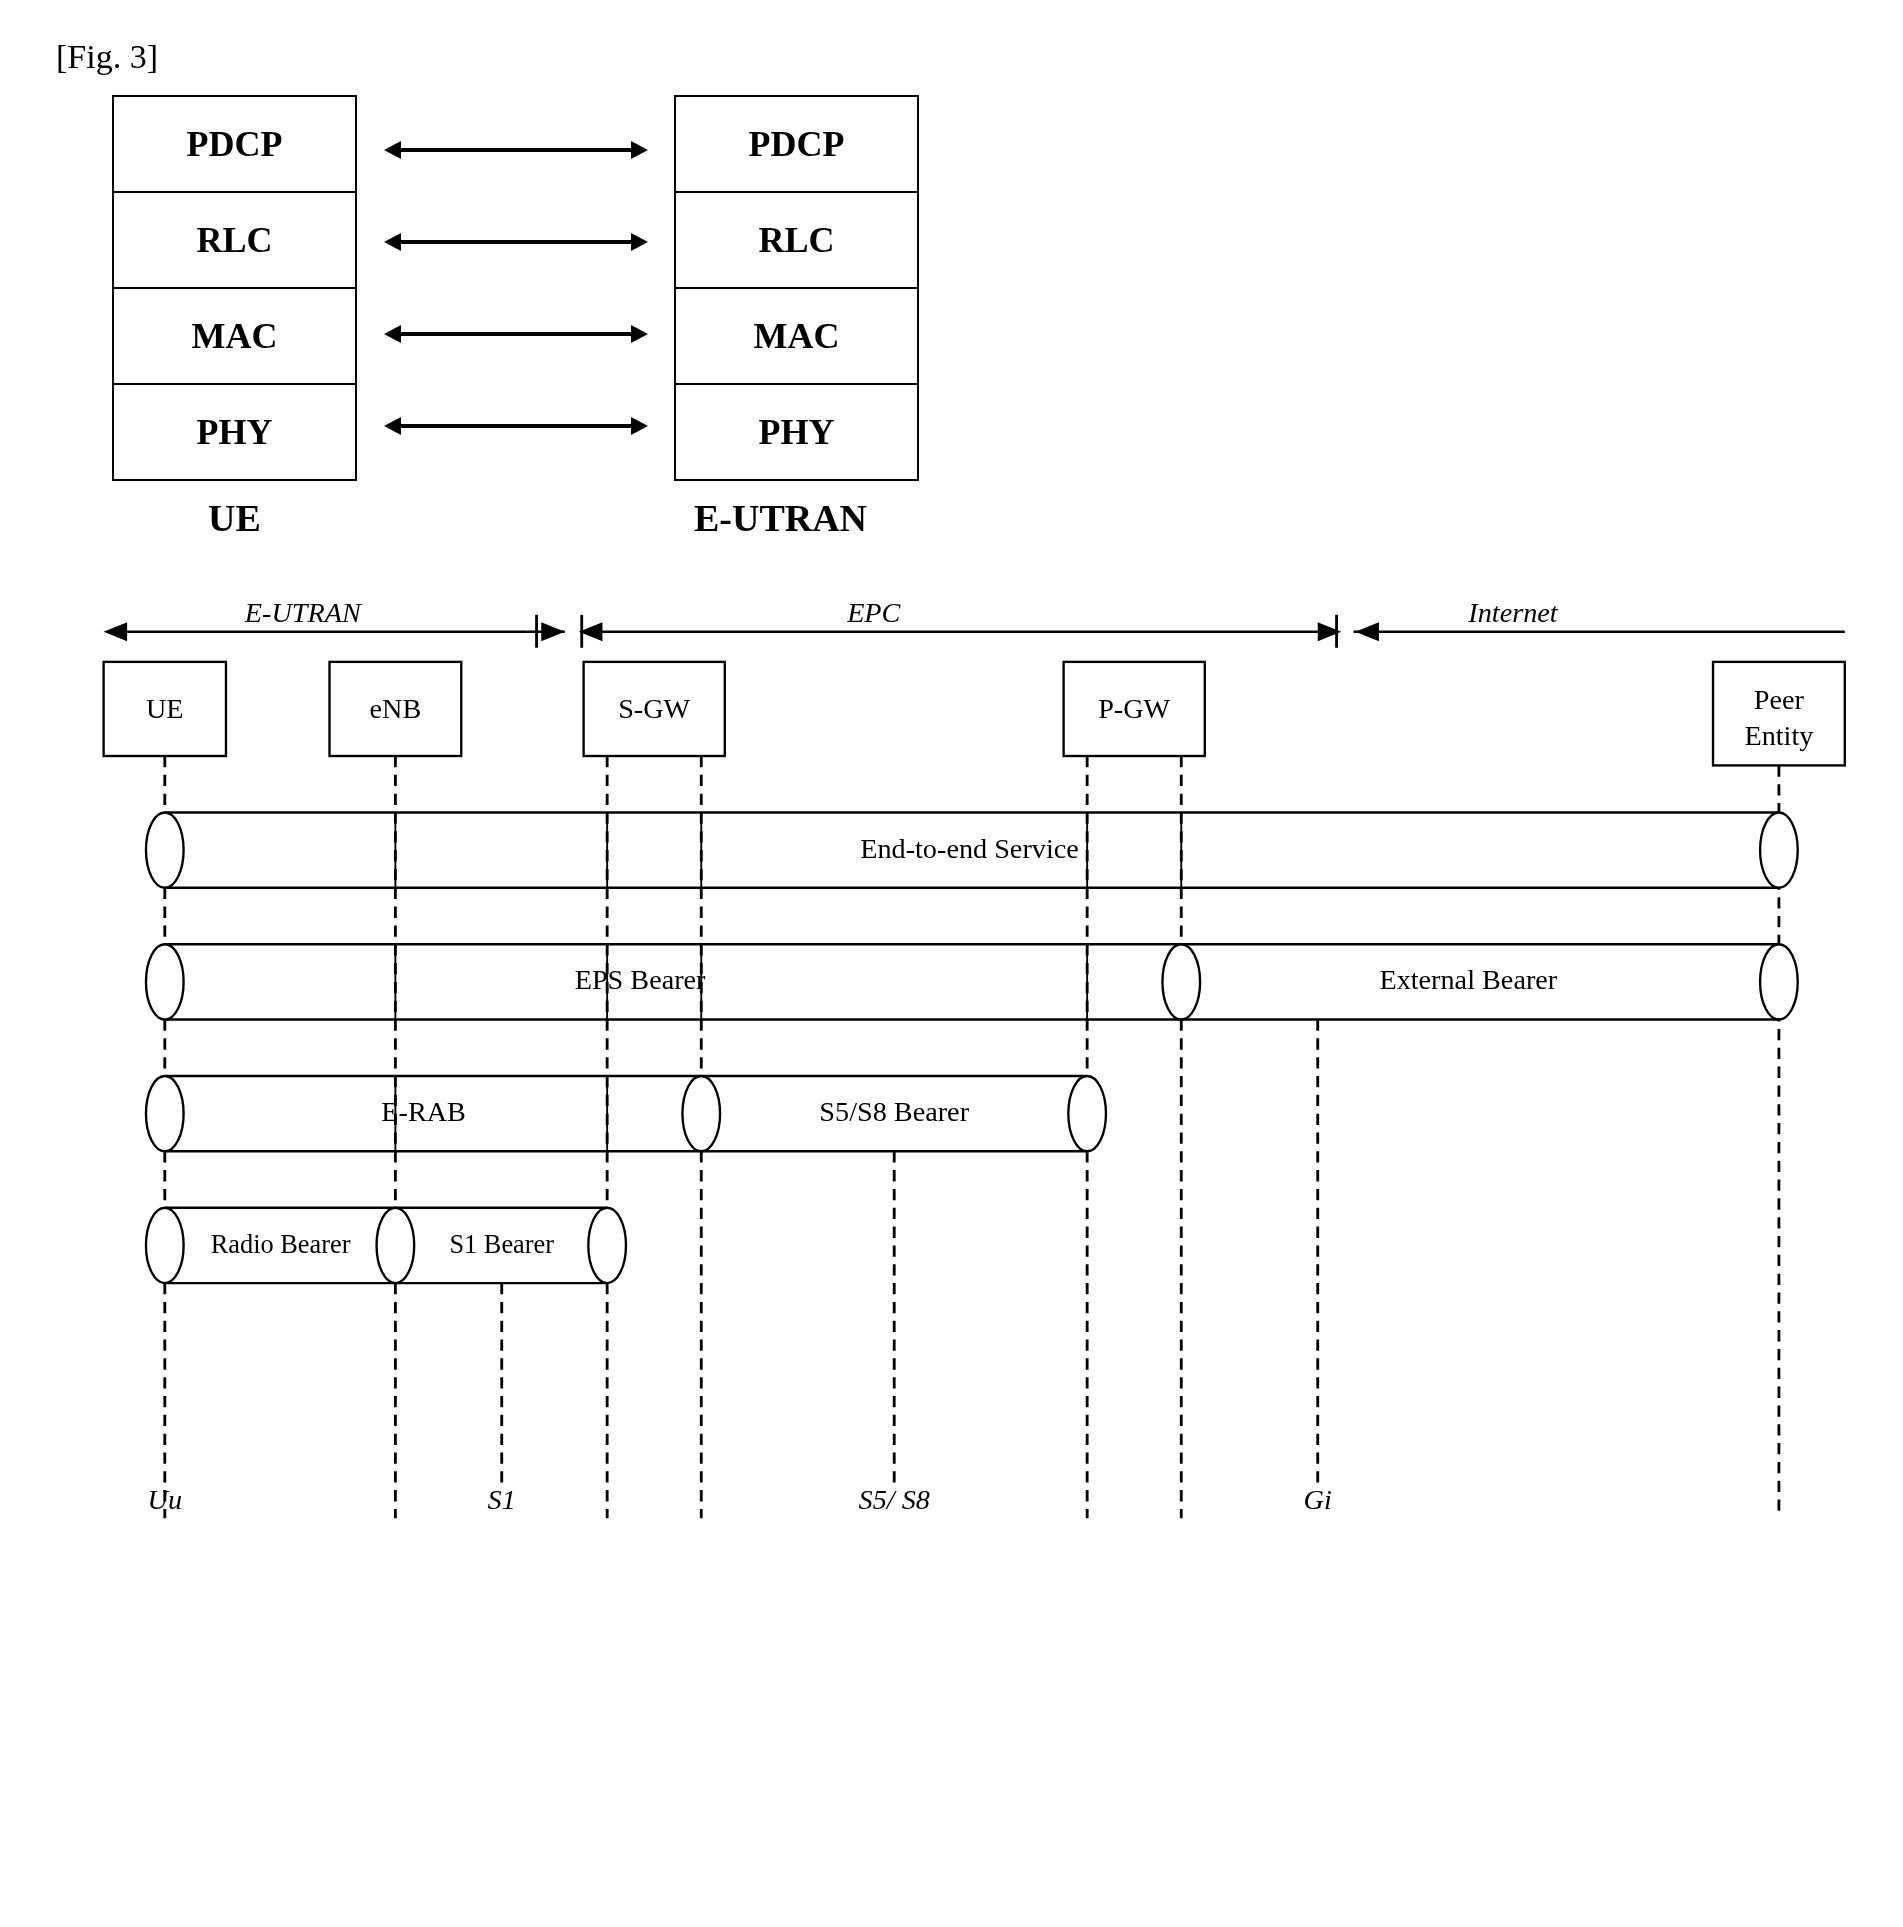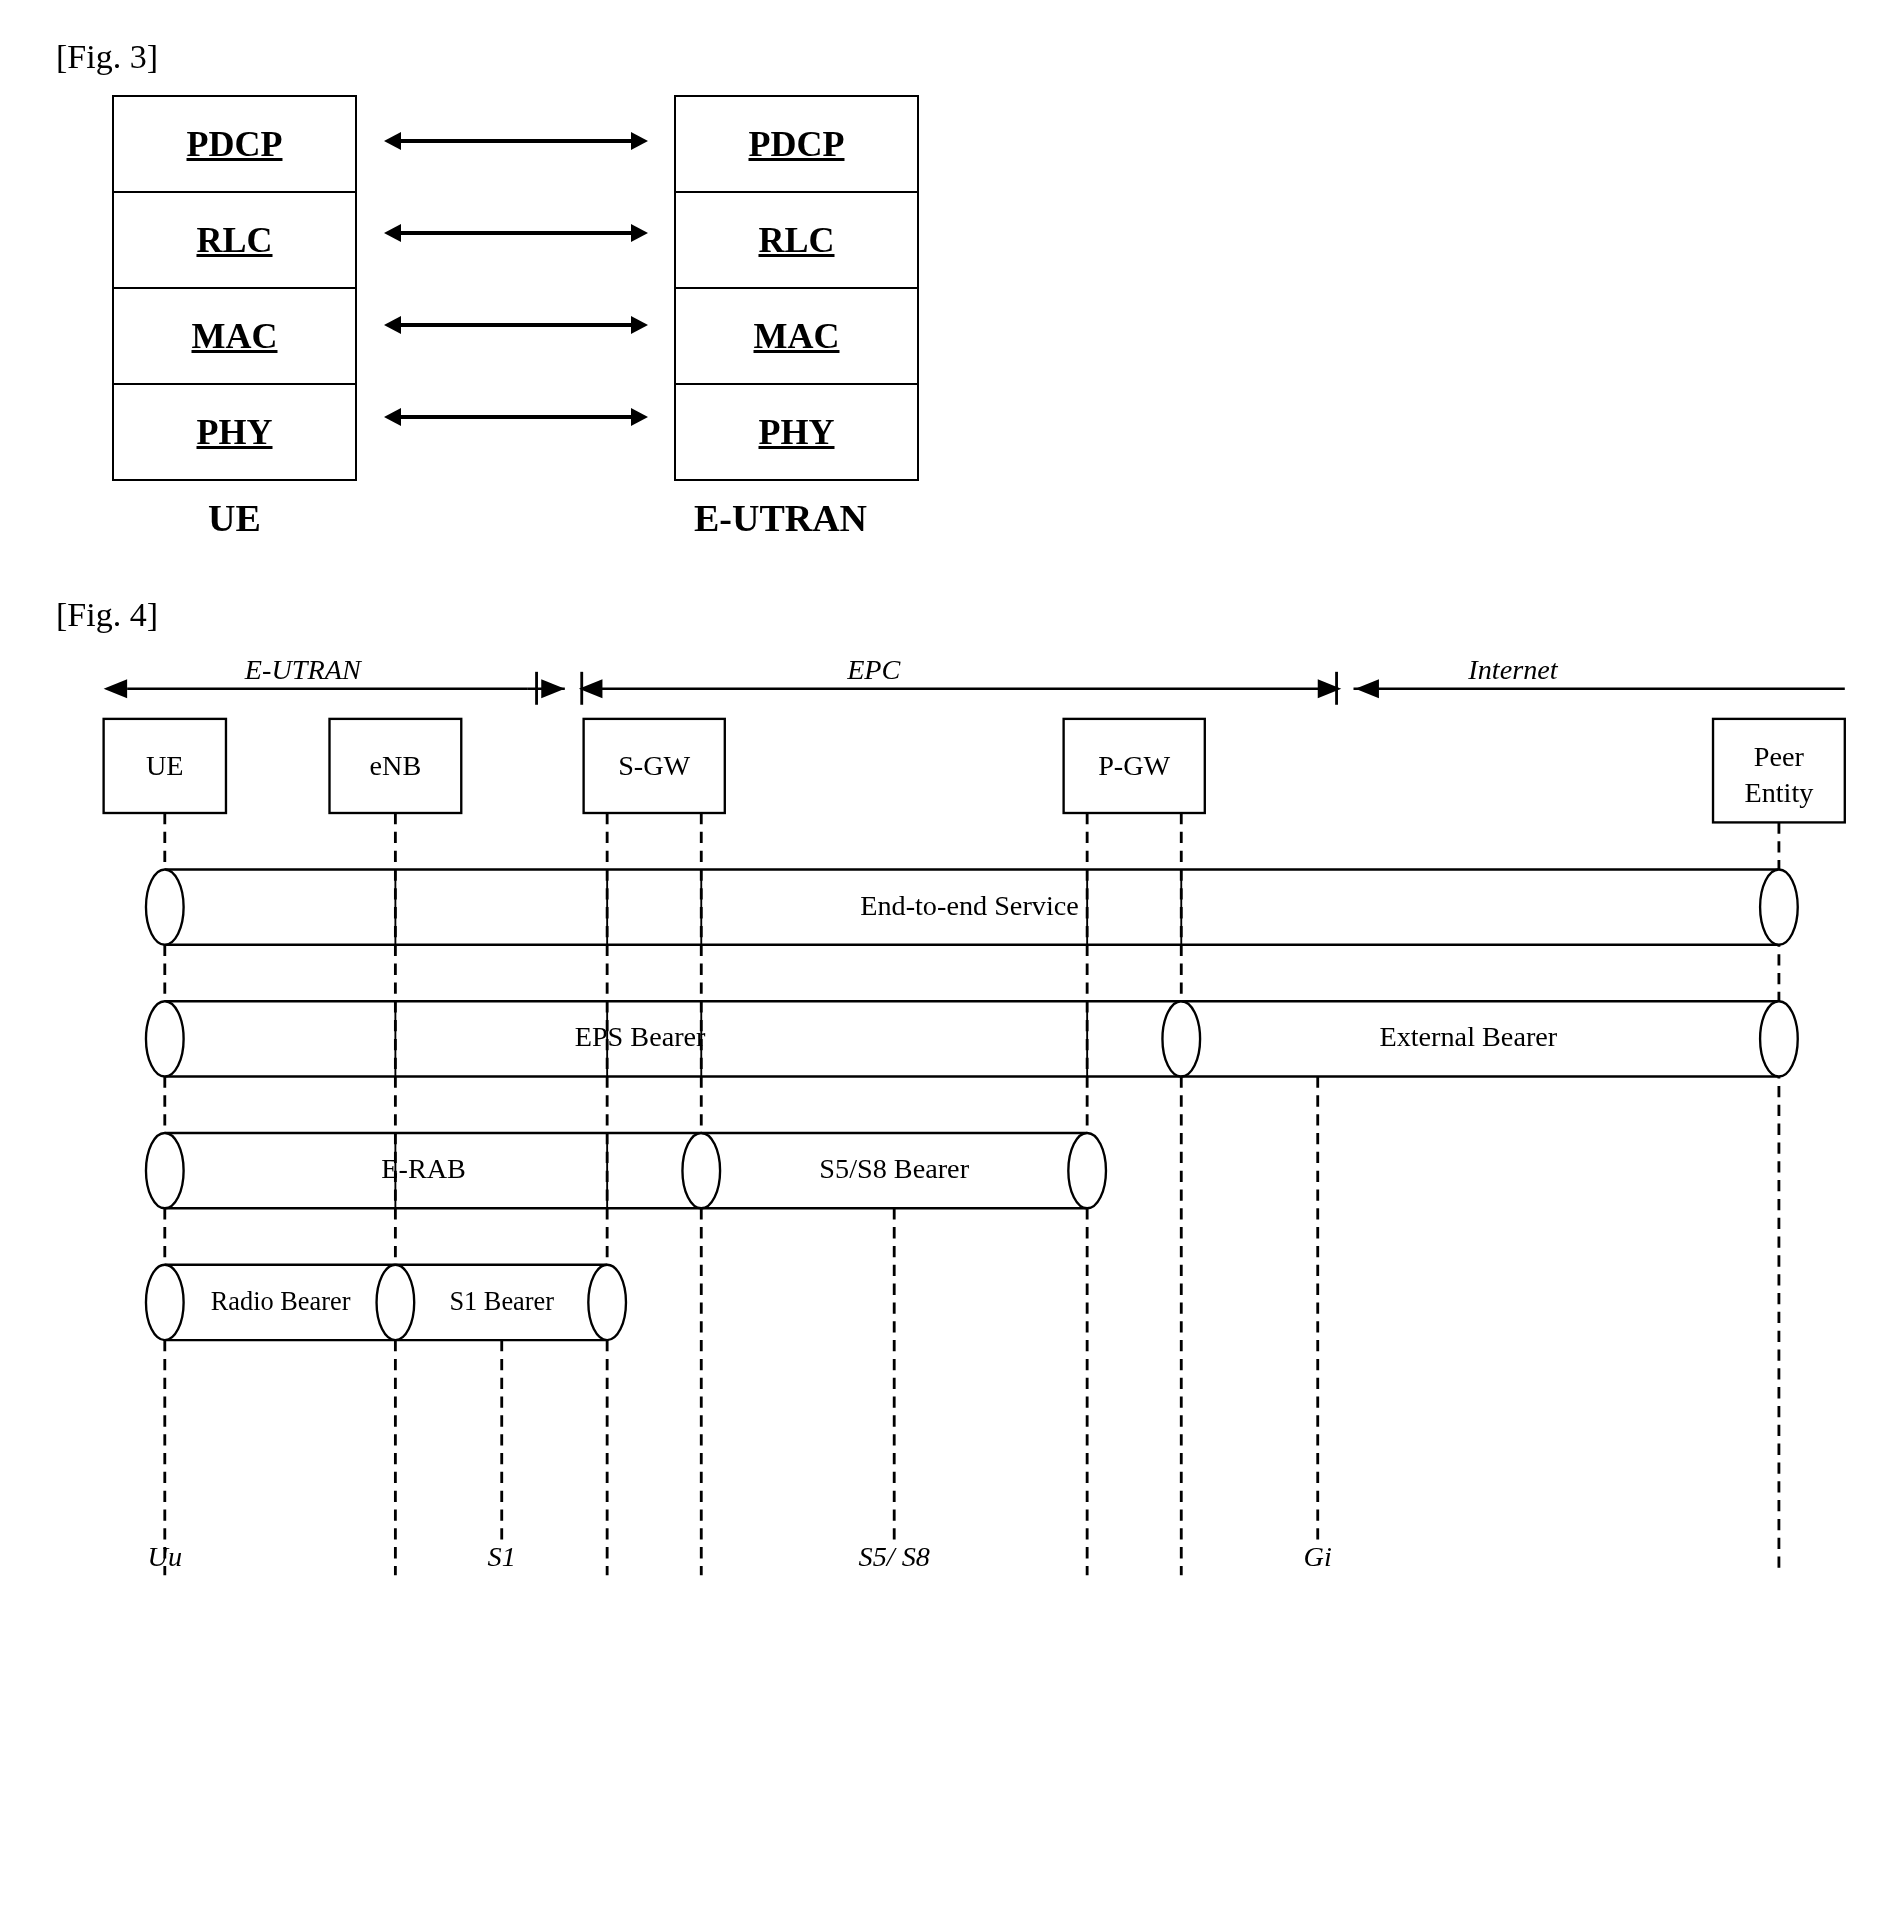--- a/index.html
+++ b/index.html
@@ -30,24 +30,23 @@
     
     .fig3-container {
       display: flex;
       flex-direction: column;
       align-items: flex-start;
       margin-bottom: 56px;
     }
 
     .fig3-diagram {
       display: flex;
-      align-items: flex-start;
+      align-items: center;
       gap: 8px;
       margin-left: 56px;
-      text-decoration: underline;
     }
 
     .protocol-stack {
       display: flex;
       flex-direction: column;
       border: 2.8px solid #000;
       width: 245px;
     }
 
     .protocol-layer {
@@ -203,21 +202,20 @@
     </div>
 
     <div class="stack-labels">
       <div class="stack-label-ue">UE</div>
       <div class="stack-label-gap"></div>
       <div class="stack-label-eutran">E-UTRAN</div>
     </div>
   </div>
 
   <div class="fig4-container">
-    <div class="fig-label">[Fig. 4]</div>
 
     <div class="fig4-diagram">
       
       <svg width="1789" height="960" viewBox="0 0 1900 1020" xmlns="http://www.w3.org/2000/svg">
 
         <polygon points="30,38 55,28 55,48" fill="#000"></polygon>
         <line x1="55" y1="38" x2="480" y2="38" stroke="#000" stroke-width="2.5"></line>
 
         <text x="180" y="28" font-size="30" font-family="Times New Roman" font-style="italic">E-UTRAN</text>
 

